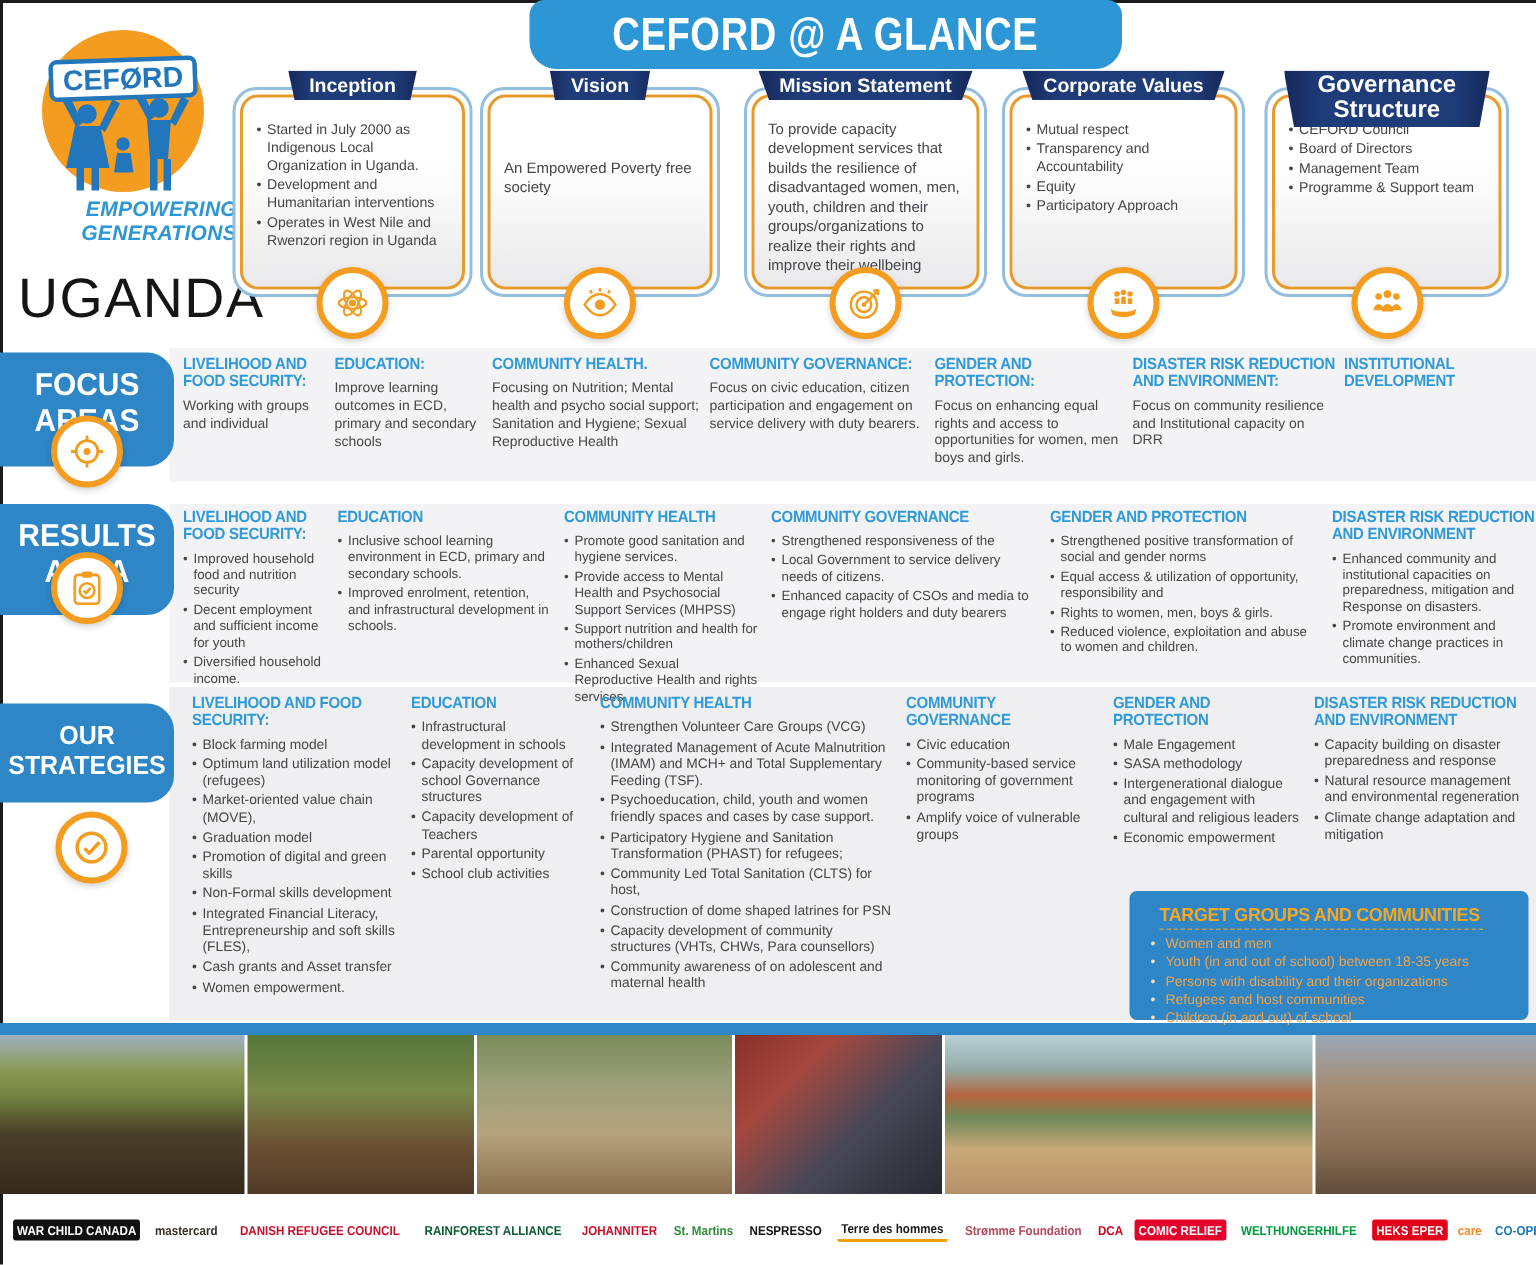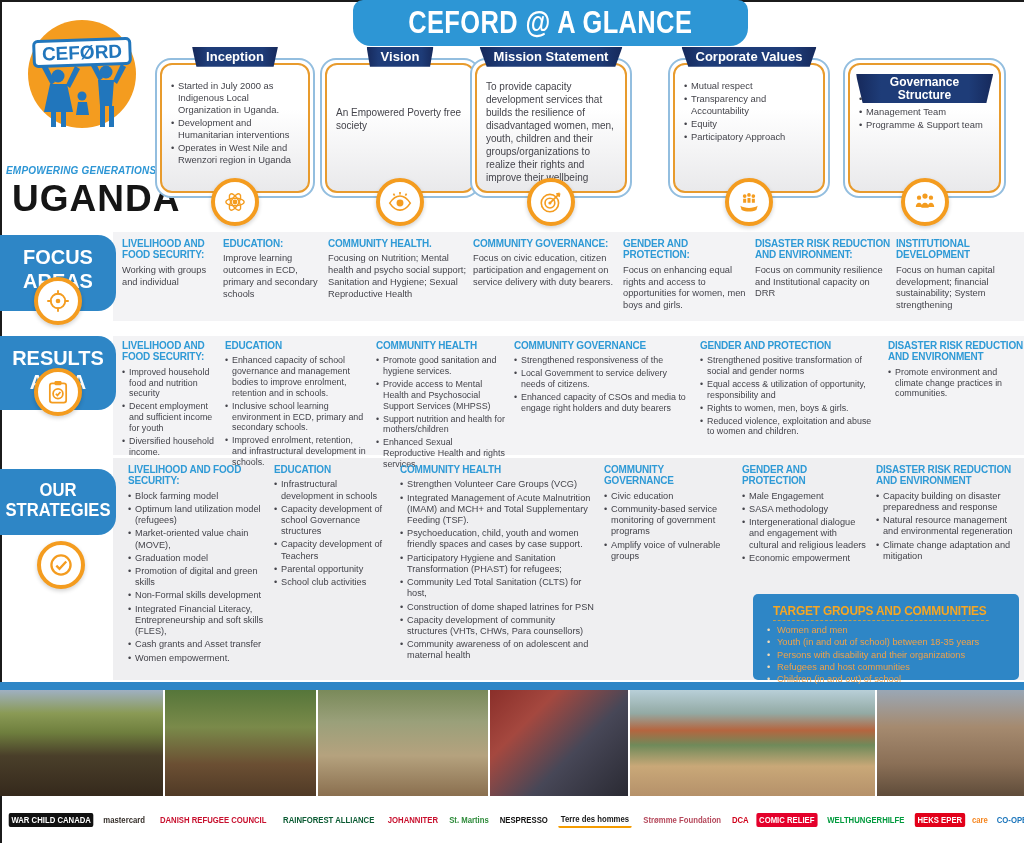--- a/index.html
+++ b/index.html
@@ -6,30 +6,30 @@
   .poster{position:relative;width:1024px;height:843px;background:#fff;overflow:hidden;
     font-family:"Liberation Sans",sans-serif;color:#45454c;
     box-shadow:inset 2px 2px 0 #1b1b1b;}
   
   .banner{position:absolute;left:353px;top:0;width:395px;height:46px;background:#2D96D5;
     border-radius:10px 10px 18px 18px;display:flex;align-items:center;justify-content:center;}
   .banner span{color:#fff;font-size:31px;font-weight:800;letter-spacing:.5px;white-space:nowrap;
     transform:scaleX(.82);}
   
   .brand-logo{position:absolute;left:14px;top:10px;width:136px;height:136px;}
-  .tagline{position:absolute;left:6px;top:165px;width:152px;text-align:left;font-size:10px;
+  .tagline{position:absolute;left:6px;top:131px;width:152px;text-align:right;font-size:14px;
     font-style:italic;font-weight:bold;color:#2D96D5;letter-spacing:.2px;}
-  .country{position:absolute;left:12px;top:178px;font-size:37px;font-weight:700;color:#151515;letter-spacing:1px;text-align:right;}
+  .country{position:absolute;left:12px;top:178px;font-size:37px;font-weight:400;color:#151515;letter-spacing:1px;text-align:right;}
   
   .card{position:absolute;top:58px;height:140px;}
   .ribbon{position:absolute;top:-11px;left:50%;transform:translateX(-50%);z-index:3;
     background:linear-gradient(90deg,#16295B,#1E3C78 18%,#1E3C78 82%,#16295B);
     color:#fff;font-weight:800;font-size:13px;line-height:1.05;text-align:center;
     padding:3px 14px;white-space:nowrap;clip-path:polygon(0 0,100% 0,95% 100%,5% 100%);}
-  .ribbon.small{font-size:12px;white-space:normal;width:72%;padding:2px 10px;margin-top:27px;}
+  .ribbon.small{font-size:16px;white-space:normal;width:72%;padding:2px 10px;}
   .card-outer{height:100%;border:2px solid #93BEDF;border-radius:16px;background:#fff;padding:3px;box-sizing:border-box;}
   .card-inner{height:100%;border:2.5px solid #E89B2D;border-radius:12px;box-sizing:border-box;
     background:linear-gradient(180deg,#ffffff 35%,#e9e9eb);padding:15px 9px 6px;overflow:hidden;}
   .card-text{margin:0;font-size:10px;line-height:1.3;color:#44444b;}
   .card.vision .card-text{padding-top:26px;}
   .blist{margin:0;padding:0;list-style:none;font-size:9.4px;line-height:1.27;color:#44444b;}
   .blist li{position:relative;padding-left:7px;margin-bottom:1px;}
   .blist li::before{content:"•";position:absolute;left:0;top:0;}
   .icon-circle{width:48px;height:48px;border-radius:50%;background:#fff;border:4px solid #F49C1F;
     box-sizing:border-box;display:flex;align-items:center;justify-content:center;
@@ -174,21 +174,21 @@
       <svg width="26" height="26" viewBox="0 0 24 24">
           <g fill="none" stroke="#F49C1F" stroke-width="1.5">
             <path d="M2.5 13c3-4.5 6-6.5 9.5-6.5s6.5 2 9.5 6.5c-3 4.5-6 6.5-9.5 6.5S5.5 17.5 2.5 13z"></path>
             <circle cx="12" cy="13" r="3.2" fill="#F49C1F" stroke="none"></circle>
             <path d="M12 2.8v2.2M6 4.2l1 1.9M18 4.2l-1 1.9"></path>
           </g>
         </svg>
     </div>
   </div>
 
-  <div class="card" style="left:470px;width:162px">
+  <div class="card" style="left:496px;width:162px">
     <div class="ribbon">Mission Statement</div>
     <div class="card-outer">
         <div class="card-inner">
       <p class="card-text">To provide capacity development services that builds the resilience of disadvantaged women, men, youth, children and their groups/organizations to realize their rights and improve their wellbeing</p>
     </div>
       </div>
     <div class="icon-circle card-ic">
       <svg width="26" height="26" viewBox="0 0 24 24">
           <g fill="none" stroke="#F49C1F" stroke-width="1.5">
             <circle cx="11" cy="13" r="8"></circle>
@@ -313,37 +313,35 @@
     <div class="col" style="width:127px">
       <div class="ct">GENDER AND PROTECTION:</div>
       <p class="cb">Focus on enhancing equal rights and access to opportunities for women, men boys and girls.</p>
     </div>
     <div class="col" style="width:136px">
       <div class="ct">DISASTER RISK REDUCTION AND ENVIRONMENT:</div>
       <p class="cb">Focus on community resilience and Institutional capacity on DRR</p>
     </div>
     <div class="col" style="width:125px">
       <div class="ct">INSTITUTIONAL DEVELOPMENT</div>
-      <p class="cb">Focus on human capital development; financial sustainability; System strengthening</p>
     </div>
   </div>
 
   <div class="cols results">
     <div class="col" style="width:95px">
       <div class="ct">LIVELIHOOD AND FOOD SECURITY:</div>
       <ul class="blist">
           <li>Improved household food and nutrition security</li>
           <li>Decent employment and sufficient income for youth</li>
           <li>Diversified household income.</li>
         </ul>
     </div>
     <div class="col" style="width:143px">
       <div class="ct">EDUCATION</div>
       <ul class="blist">
-          <li>Enhanced capacity of school governance and management bodies to improve enrolment, retention and in schools.</li>
           <li>Inclusive school learning environment in ECD, primary and secondary schools.</li>
           <li>Improved enrolment, retention, and infrastructural development in schools.</li>
         </ul>
     </div>
     <div class="col" style="width:130px">
       <div class="ct">COMMUNITY HEALTH</div>
       <ul class="blist">
           <li>Promote good sanitation and hygiene services.</li>
           <li>Provide access to Mental Health and Psychosocial Support Services (MHPSS)</li>
           <li>Support nutrition and health for mothers/children</li>
@@ -363,20 +361,21 @@
       <ul class="blist">
           <li>Strengthened positive transformation of social and gender norms</li>
           <li>Equal access &amp; utilization of opportunity, responsibility and</li>
           <li>Rights to women, men, boys &amp; girls.</li>
           <li>Reduced violence, exploitation and abuse to women and children.</li>
         </ul>
     </div>
     <div class="col" style="width:136px">
       <div class="ct">DISASTER RISK REDUCTION AND ENVIRONMENT</div>
       <ul class="blist">
+          <li>Enhanced community and institutional capacities on preparedness, mitigation and Response on disasters.</li>
           <li>Promote environment and climate change practices in communities.</li>
         </ul>
     </div>
   </div>
 
   <div class="cols strategies">
     <div class="col" style="width:138px">
       <div class="ct">LIVELIHOOD AND FOOD SECURITY:</div>
       <ul class="blist">
           <li>Block farming model</li>

